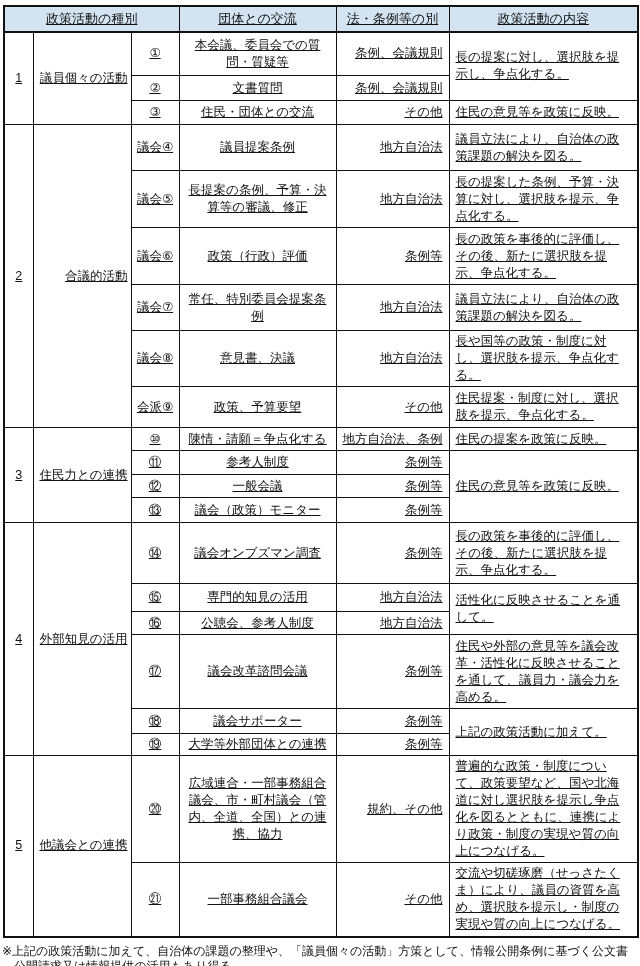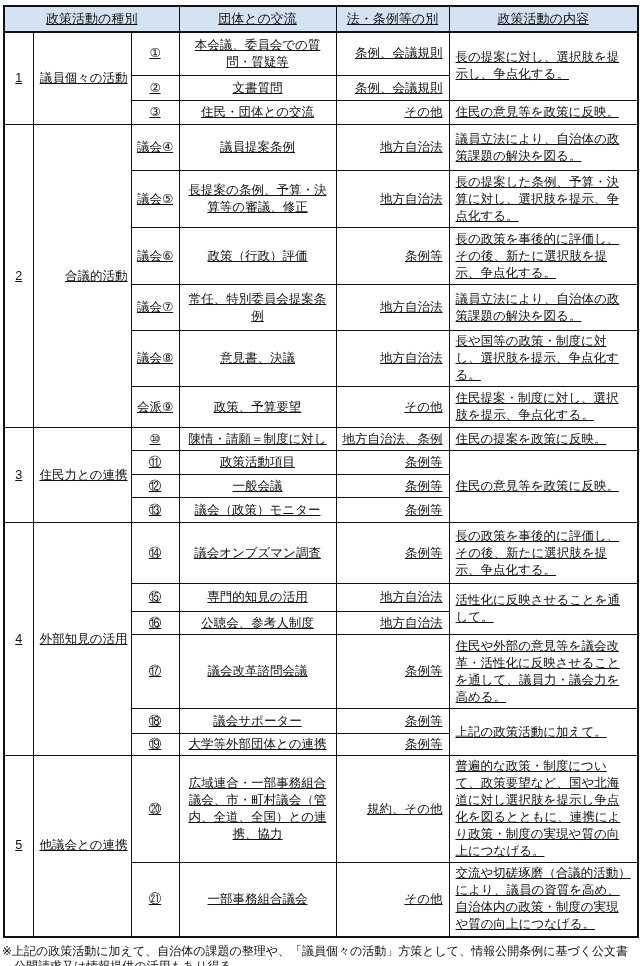--- a/index.html
+++ b/index.html
@@ -116,27 +116,27 @@
       <td class="c-num">会派⑨</td>
       <td class="c-item">政策、予算要望</td>
       <td class="c-law">その他</td>
       <td class="c-content">住民提案・制度に対し、選択肢を提示、争点化する。</td>
     </tr>
 
     <tr style="height:23px">
       <td class="c-no" rowspan="4">3</td>
       <td class="c-cat" rowspan="4">住民力との連携</td>
       <td class="c-num">⑩</td>
-      <td class="c-item">陳情・請願＝制度に対し</td>
+      <td class="c-item">陳情・請願＝争点化する</td>
       <td class="c-law">地方自治法、条例</td>
       <td class="c-content">住民の提案を政策に反映。</td>
     </tr>
     <tr style="height:24px">
       <td class="c-num">⑪</td>
-      <td class="c-item">政策活動項目</td>
+      <td class="c-item">参考人制度</td>
       <td class="c-law">条例等</td>
       <td class="c-content" rowspan="3">住民の意見等を政策に反映。</td>
     </tr>
     <tr style="height:23px">
       <td class="c-num">⑫</td>
       <td class="c-item">一般会議</td>
       <td class="c-law">条例等</td>
     </tr>
     <tr style="height:25px">
       <td class="c-num">⑬</td>
@@ -186,20 +186,20 @@
       <td class="c-cat" rowspan="2">他議会との連携</td>
       <td class="c-num">⑳</td>
       <td class="c-item">広域連合・一部事務組合議会、市・町村議会（管内、全道、全国）との連携、協力</td>
       <td class="c-law">規約、その他</td>
       <td class="c-content">普遍的な政策・制度について、政策要望など、国や北海道に対し選択肢を提示し争点化を図るとともに、連携により政策・制度の実現や質の向上につなげる。</td>
     </tr>
     <tr style="height:74px">
       <td class="c-num">㉑</td>
       <td class="c-item">一部事務組合議会</td>
       <td class="c-law">その他</td>
-      <td class="c-content">交流や切磋琢磨（合議的活動）により、議員の資質を高め、自治体内の政策・制度の実現や質の向上につなげる。</td>
+      <td class="c-content">交流や切磋琢磨（せっさたくま）により、議員の資質を高め、選択肢を提示し・制度の実現や質の向上につなげる。</td>
     </tr>
   </tbody>
 </table>
 
 <p class="footnote">※上記の政策活動に加えて、自治体の課題の整理や、「議員個々の活動」方策として、情報公開条例に基づく公文書公開請求又は情報提供の活用もあり得る。</p>
 
 </div>
 
 </body></html>

